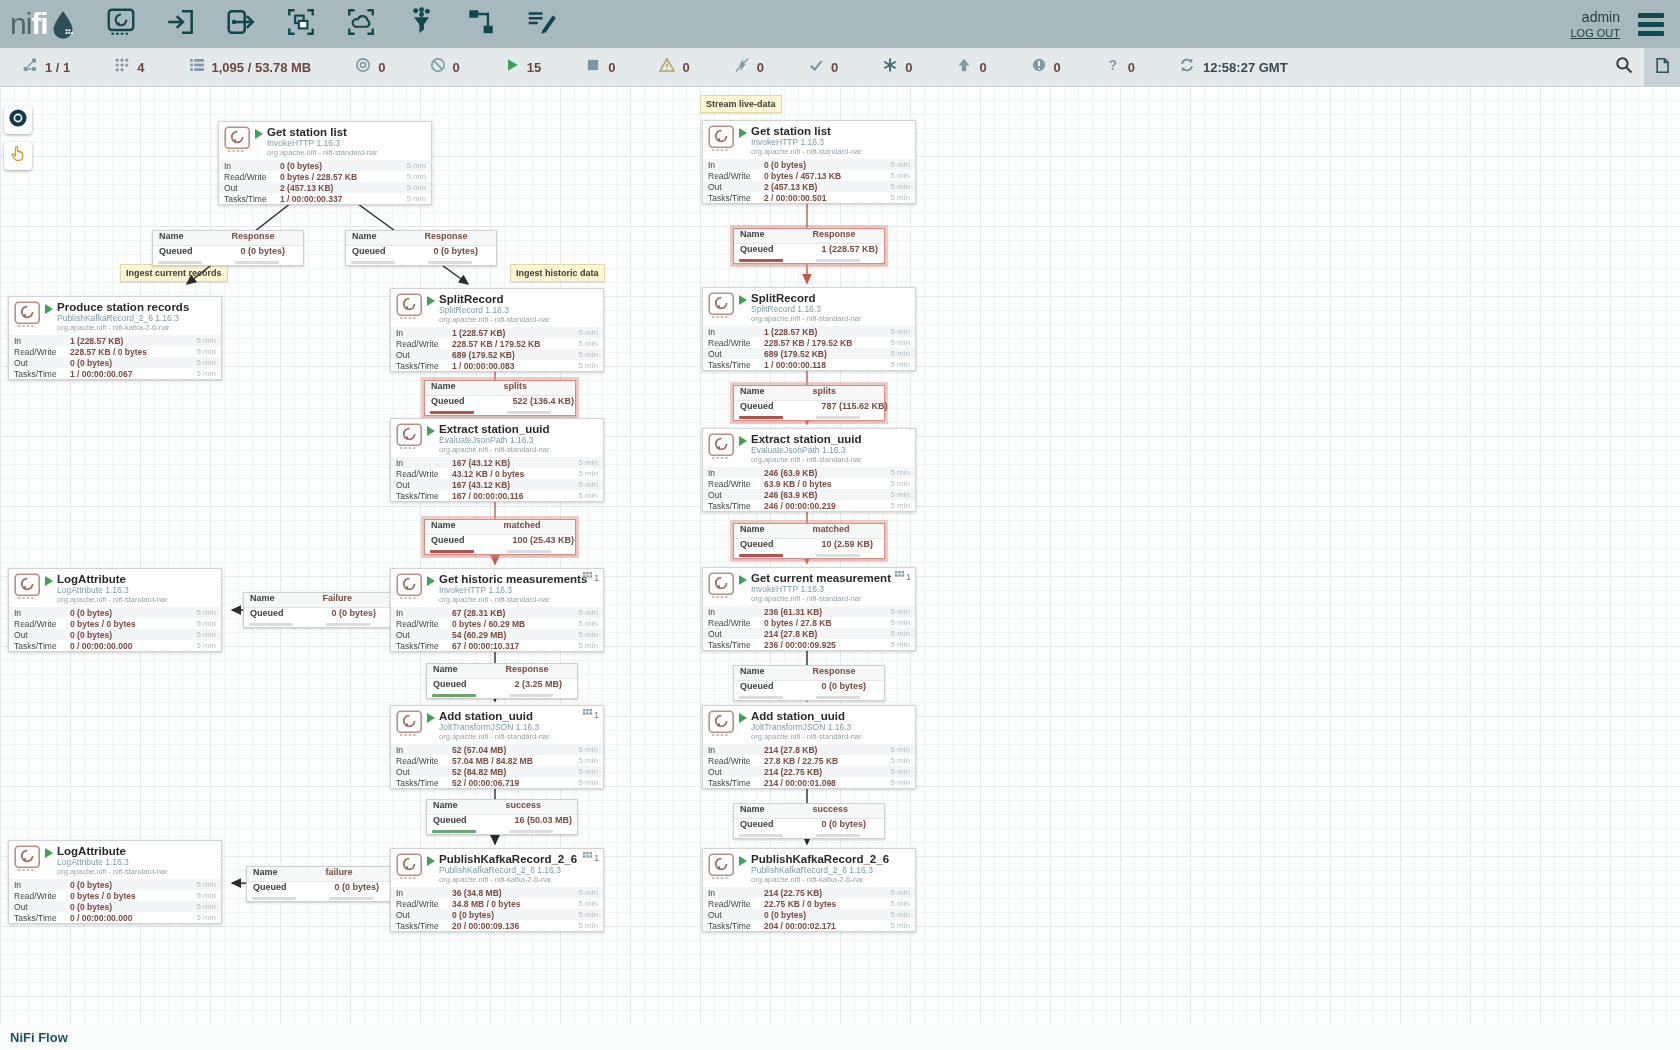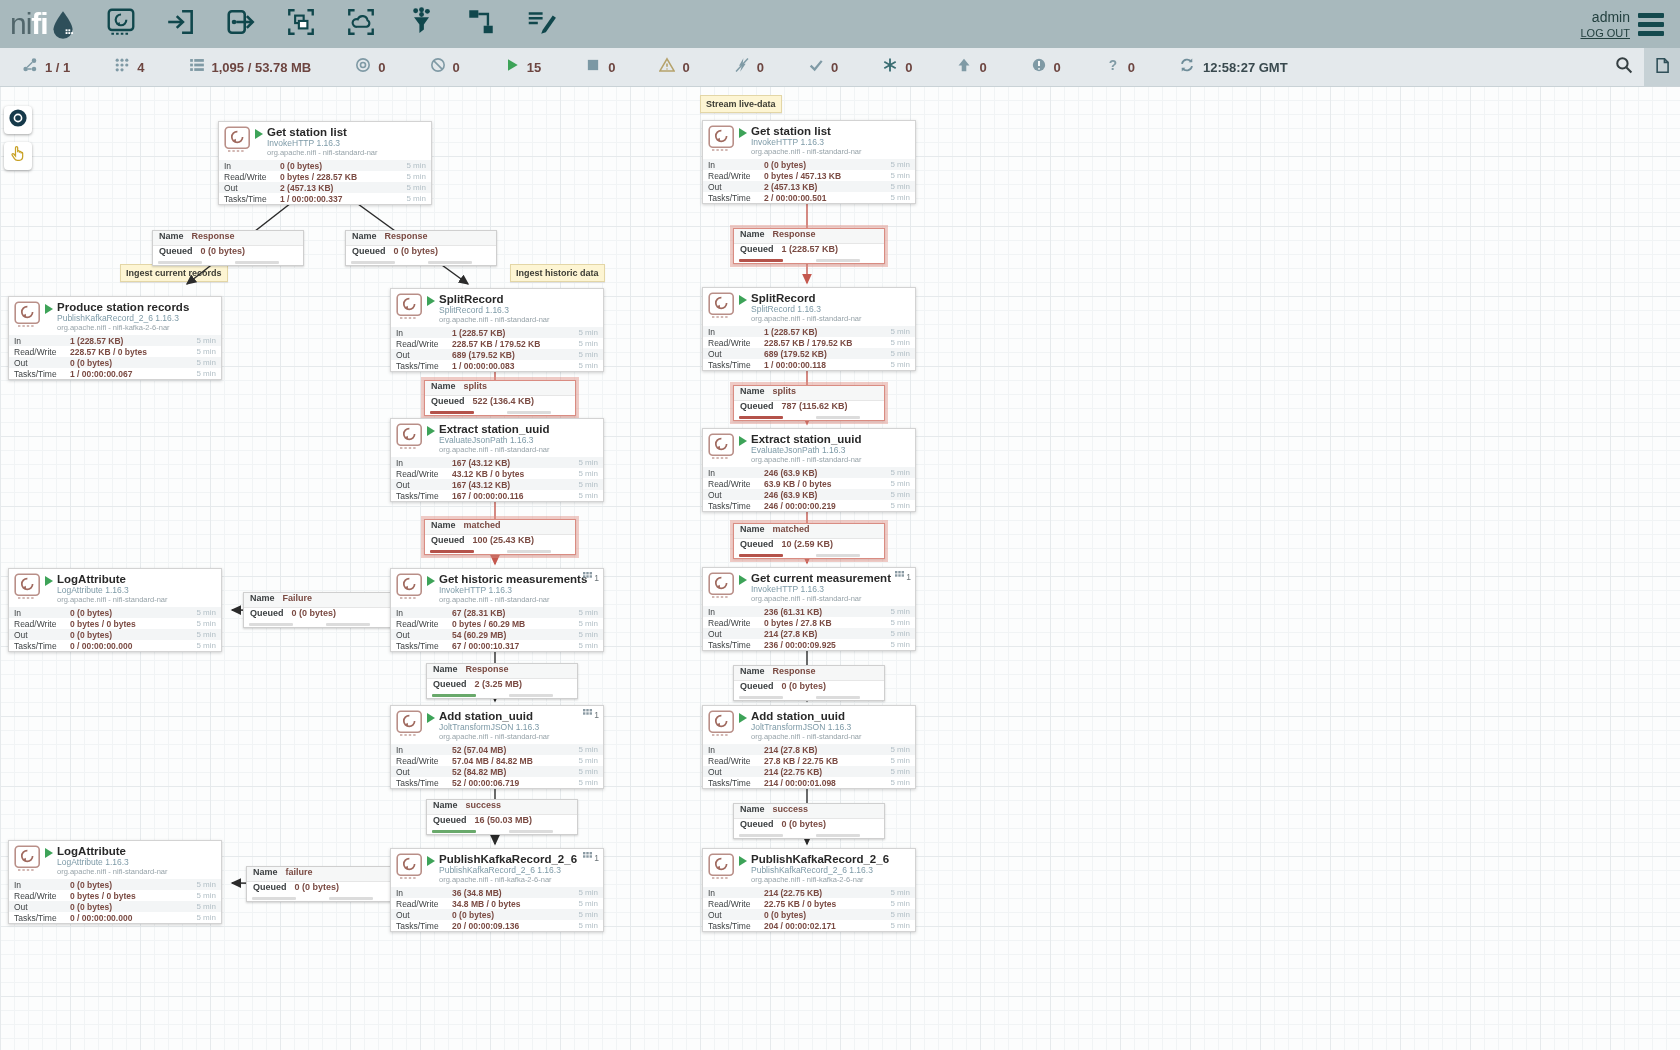--- a/index.html
+++ b/index.html
@@ -12,21 +12,21 @@
   #header{
     position:absolute;left:0;top:0;width:1680px;height:48px;
     background:#a8b9bd;display:flex;align-items:center;z-index:10;
   }
   #logo{display:flex;align-items:center;margin-left:10px;user-select:none;}
   #logo .ni{font-size:30px;font-weight:normal;color:#51666b;letter-spacing:-1px;}
   #logo .fi{font-size:30px;font-weight:bold;color:#ffffff;letter-spacing:-1px;}
   #logo svg{margin-left:2px;margin-top:2px;}
   #toolbar{display:flex;align-items:center;margin-left:28px;gap:26px;}
   .tool-btn{width:34px;height:34px;display:flex;align-items:center;justify-content:center;cursor:pointer;}
-  #header-right{margin-left:auto;display:flex;align-items:center;margin-right:12px;gap:4px;}
+  #header-right{margin-left:auto;display:flex;align-items:center;margin-right:12px;gap:14px;}
   #user-block{display:flex;flex-direction:column;align-items:flex-end;}
   #user-name{font-size:14px;color:#23403f;}
   #logout{font-size:11px;color:#23403f;text-decoration:underline;cursor:pointer;margin-top:2px;}
   #menu-btn{display:flex;flex-direction:column;gap:4px;cursor:pointer;padding:4px;}
   #menu-btn span{display:block;width:26px;height:5px;background:#14494d;border-radius:1px;}
   
   #statusbar{
     position:absolute;left:0;top:48px;width:1680px;height:38px;
     background:#e4e9ec;border-bottom:1px solid #c9d2d6;
     display:flex;align-items:center;z-index:10;
@@ -76,21 +76,21 @@
   .stat-window{color:#b3c0c7;font-size:8px;text-align:right;}
   
   .conn{
     position:absolute;width:150px;z-index:3;background:#fff;border:1px solid #cfcfcf;
     box-shadow:0 1px 2px rgba(0,0,0,.18);cursor:pointer;
   }
   .conn.alert{border:1px solid #d98c82;box-shadow:0 0 0 3px rgba(224,142,130,.45),0 1px 2px rgba(0,0,0,.15);}
   .conn-row{display:flex;gap:8px;height:14px;padding:0 6px;font-size:9px;}
   .conn-row.first{background:#f6f7f7;border-bottom:1px solid #e6e6e6;}
   .conn-key{font-weight:bold;color:#3c4042;}
-  .conn-val{font-weight:bold;color:#7a4a42;white-space:nowrap;}
+  .conn-val{font-weight:bold;color:#7a4a42;white-space:nowrap;margin-left:40px;}
   .conn-bars{position:relative;height:5px;}
   .conn-bars i{position:absolute;top:1px;height:3px;width:44px;background:#dcdcdc;border-radius:1px;}
   .conn-bars i.b1{left:5px;}
   .conn-bars i.b2{left:82px;}
   .conn-bars.full i.b1{background:#69a96b;}
   .conn-bars.alertbar i.b1{background:#b4524a;}
   
   .canvas-ctl{
     position:absolute;width:28px;height:28px;background:#fff;border-radius:4px;z-index:5;
     box-shadow:0 1px 3px rgba(0,0,0,.35);display:flex;align-items:center;justify-content:center;cursor:pointer;
@@ -345,20 +345,23 @@
       <line x1="807" y1="276" x2="807" y2="338" stroke="#c4584e" stroke-width="1.4" marker-end="url(#arrow-red)"></line>
       <line x1="495" y1="407" x2="495" y2="478" stroke="#c4584e" stroke-width="1.4" marker-end="url(#arrow-red)"></line>
       <line x1="807" y1="417" x2="807" y2="477" stroke="#c4584e" stroke-width="1.4" marker-end="url(#arrow-red)"></line>
       <line x1="495" y1="560" x2="495" y2="615" stroke="#2b2b2b" stroke-width="1.4" marker-end="url(#arrow-black)"></line>
       <line x1="807" y1="559" x2="807" y2="615" stroke="#2b2b2b" stroke-width="1.4" marker-end="url(#arrow-black)"></line>
       <line x1="495" y1="697" x2="495" y2="758" stroke="#2b2b2b" stroke-width="1.4" marker-end="url(#arrow-black)"></line>
       <line x1="807" y1="694" x2="807" y2="758" stroke="#2b2b2b" stroke-width="1.4" marker-end="url(#arrow-black)"></line>
       <line x1="392" y1="526" x2="232" y2="524" stroke="#2b2b2b" stroke-width="1.4" marker-end="url(#arrow-black)"></line>
       <line x1="392" y1="799" x2="232" y2="797" stroke="#2b2b2b" stroke-width="1.4" marker-end="url(#arrow-black)"></line>
     </svg>
+  <div id="breadcrumb-bar">
+    <span id="breadcrumb">NiFi Flow</span>
+  </div>
 <div class="canvas-label" style="left: 120px; top: 178px;">Ingest current records</div>
     <div class="canvas-label" style="left: 510px; top: 178px;">Ingest historic data</div>
     <div class="canvas-label" style="left: 700px; top: 9px;">Stream live-data</div>
     <div class="conn" style="left: 152px; top: 144px;">
       <div class="conn-row first">
         <span class="conn-key">Name</span>
         <span class="conn-val">Response</span>
       </div>
       <div class="conn-row">
         <span class="conn-key">Queued</span>

